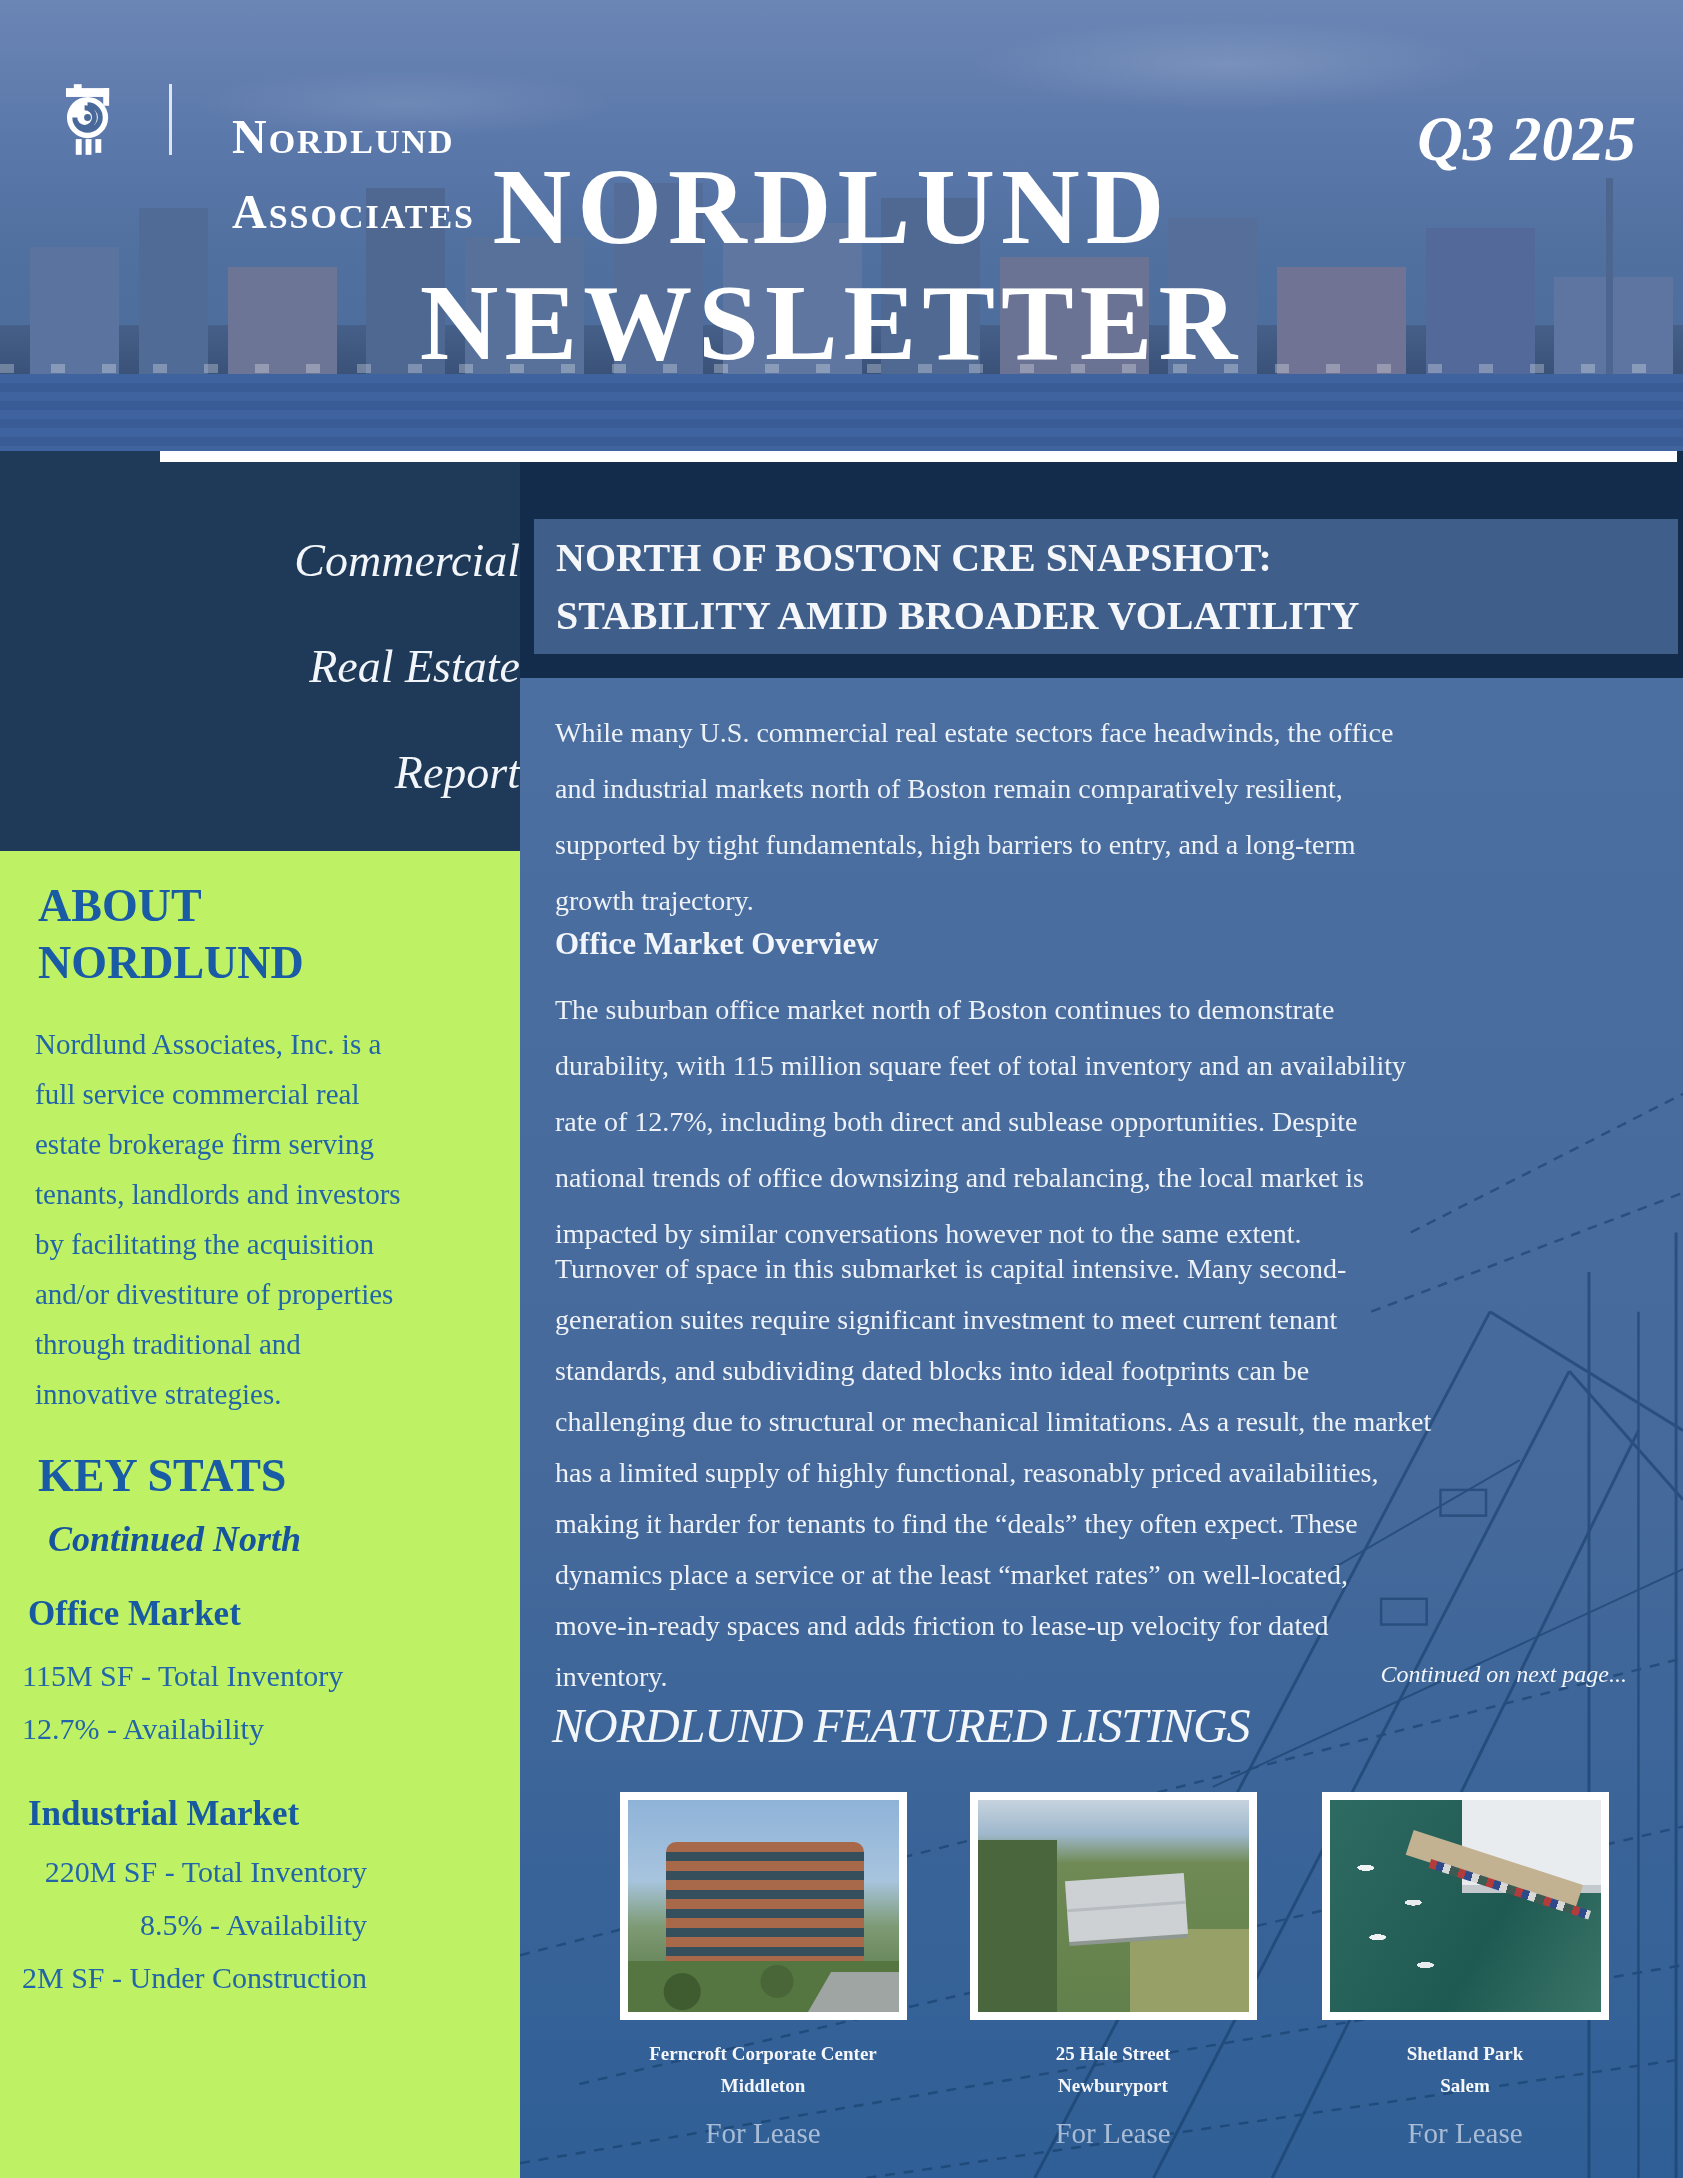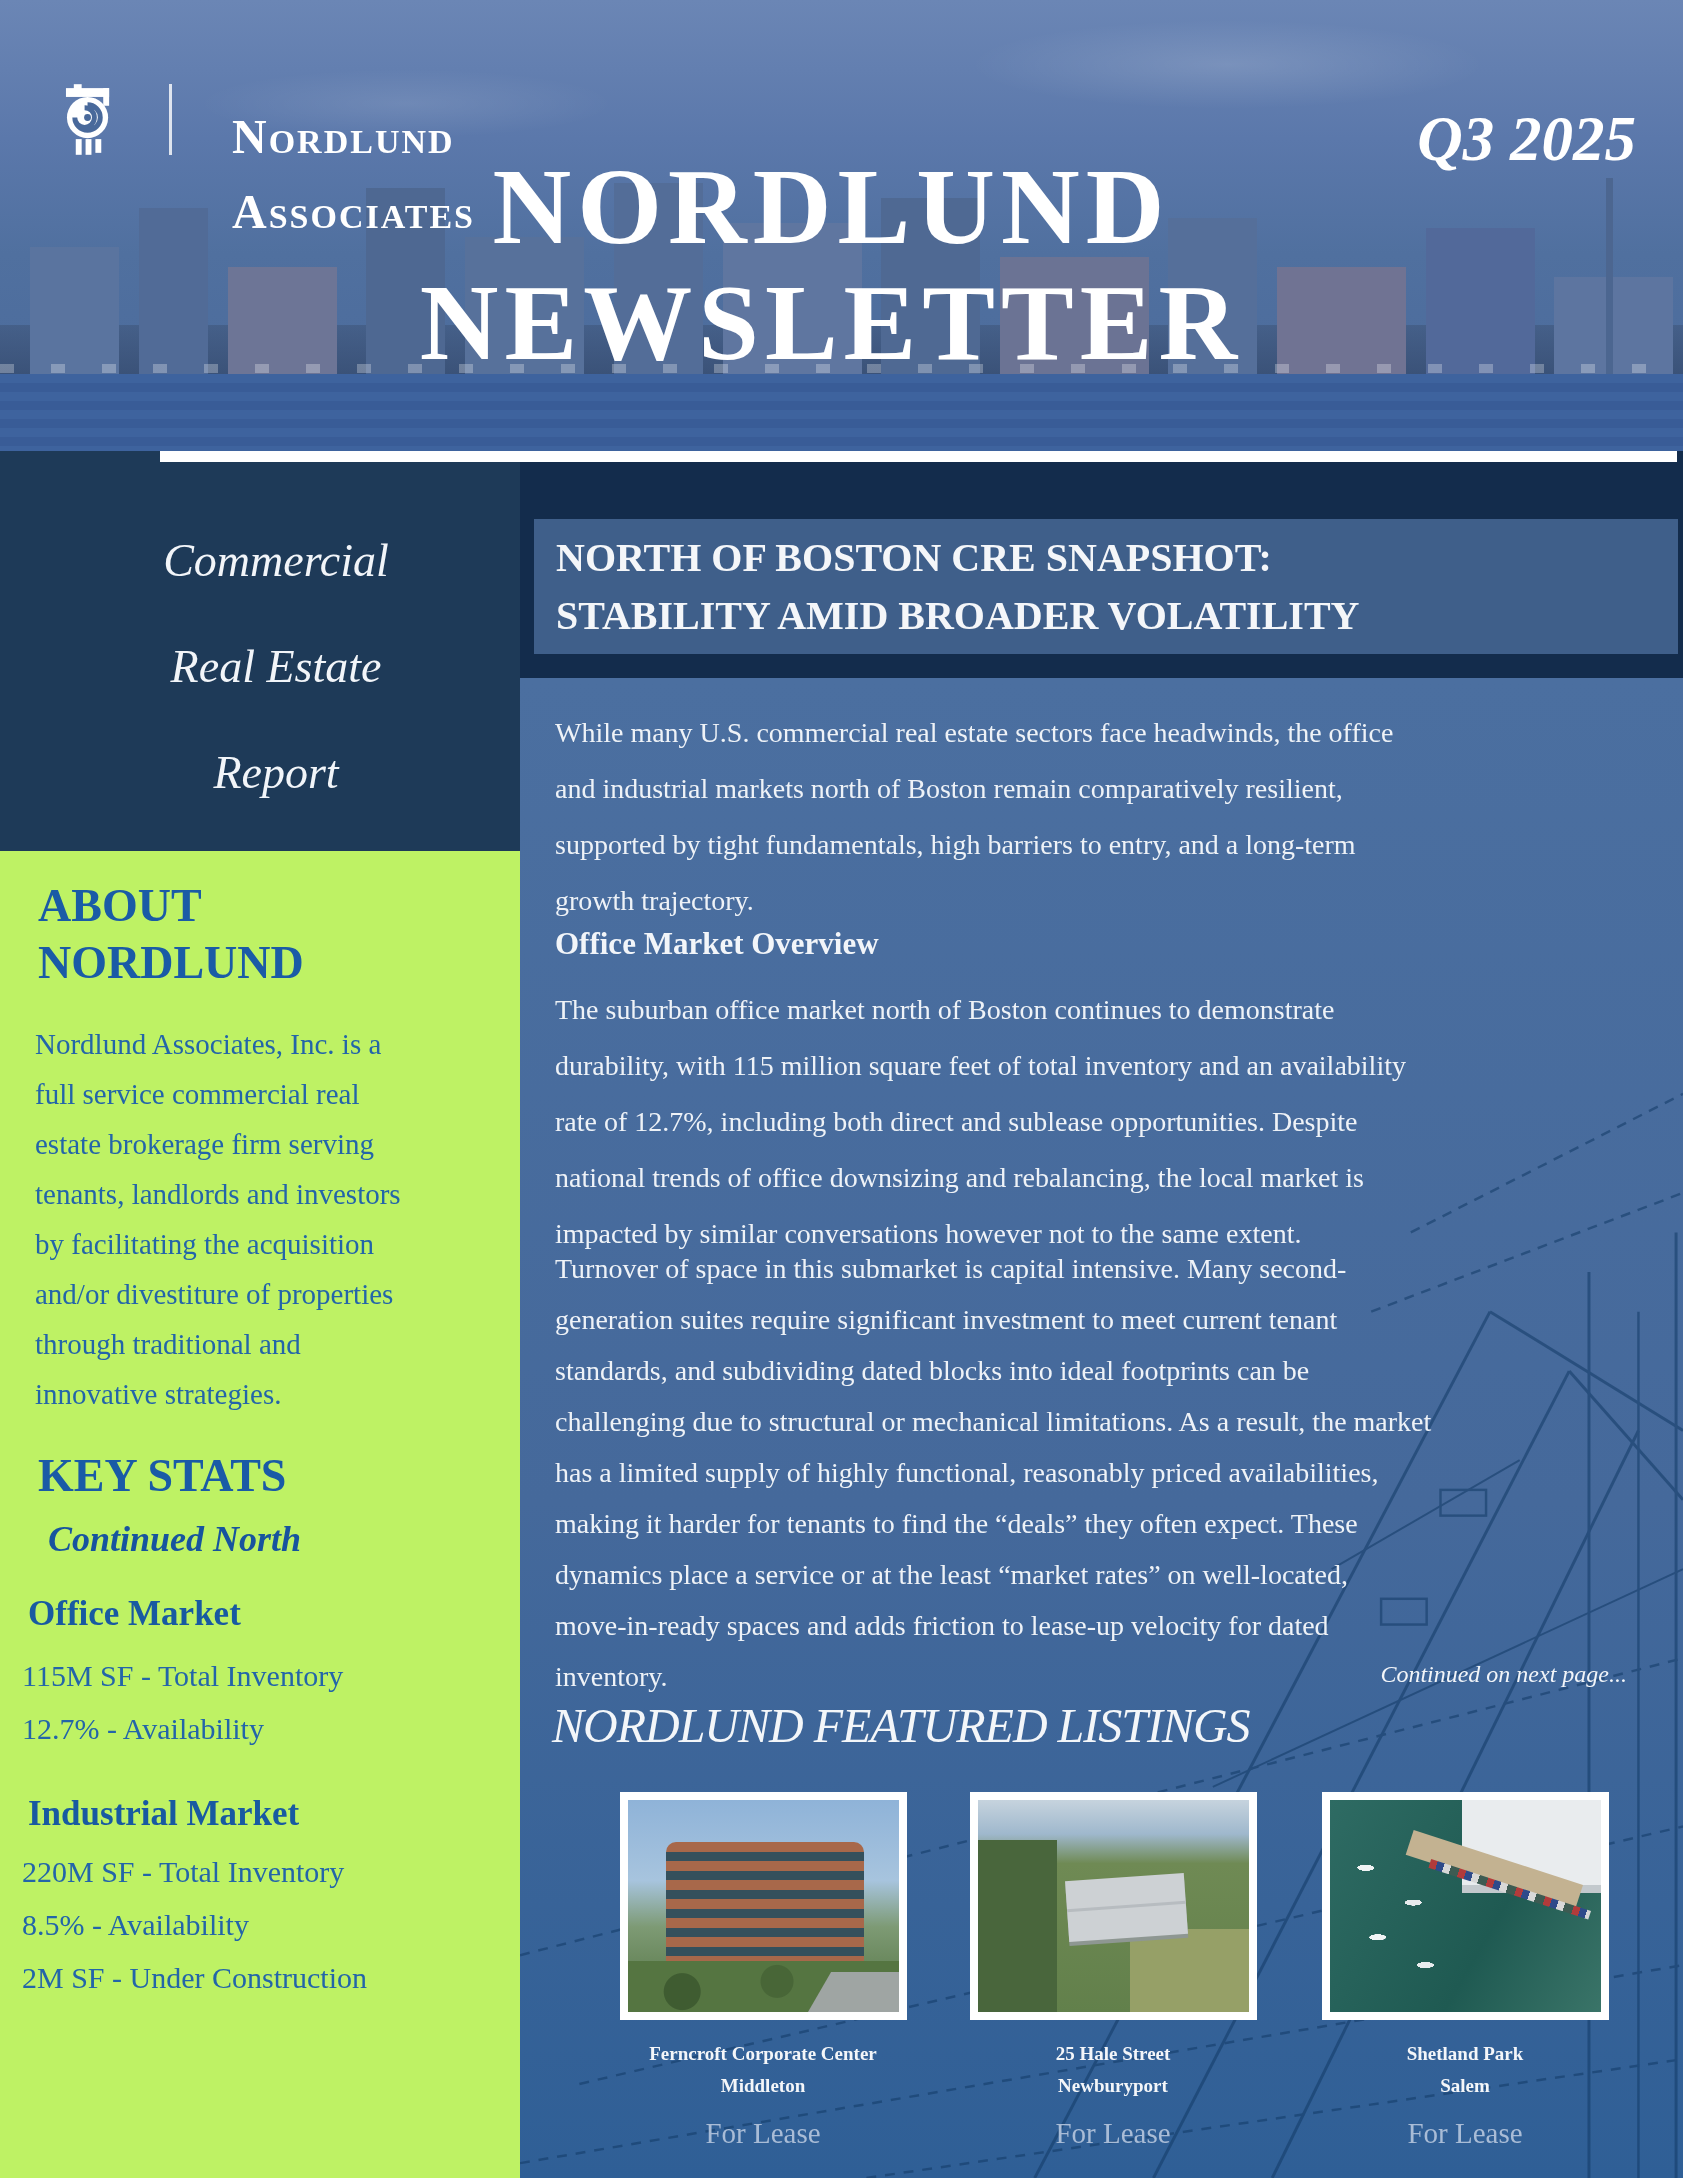--- a/index.html
+++ b/index.html
@@ -28,33 +28,33 @@
   .logo-text{position:absolute;left:232px;top:99px;color:#fff;
     font-variant-caps:small-caps;font-weight:600;font-size:48px;line-height:75px;letter-spacing:2px;}
   .q3{position:absolute;right:47px;top:103px;color:#fff;font-size:63px;font-weight:700;font-style:italic;}
   .masthead{position:absolute;left:0;right:20px;top:149px;text-align:center;color:#fff;
     font-size:109px;font-weight:700;line-height:116px;letter-spacing:6px;}
 
   .white-rule{position:absolute;left:160px;top:451px;width:1517px;height:11px;background:#ffffff;z-index:5;}
 
   
   .sidebar-box{position:absolute;left:0;top:451px;width:520px;height:400px;background:#1e3a58;}
-  .sidebar-box .rpt{position:absolute;left:0;top:57px;width:100%;text-align:center;color:#f2f5f9;
+  .sidebar-box .rpt{position:absolute;left:0;top:57px;width:100%;text-align:right;color:#f2f5f9;
     font-style:italic;font-size:46px;line-height:106px;padding-left:32px;}
   .leftcol{position:absolute;left:0;top:851px;width:520px;height:1327px;background:#bef264;}
   .about-h{position:absolute;left:38px;top:26px;font-weight:700;font-size:46px;line-height:57px;color:#1a5ba6;}
   .about-b{position:absolute;left:35px;top:168px;font-size:29px;line-height:50px;color:#2365a9;}
   .ks-h{position:absolute;left:38px;top:598px;font-weight:700;font-size:46px;color:#1a5ba6;}
   .ks-sub{position:absolute;left:48px;top:667px;font-weight:700;font-style:italic;font-size:36px;color:#17549e;}
   .stat-title-1{position:absolute;left:28px;top:743px;}
   .stat-title-2{position:absolute;left:28px;top:943px;}
   .stat-title{font-weight:700;font-size:35px;color:#185aa1;}
   .stat-rows{position:absolute;left:22px;font-size:30px;line-height:53px;color:#2365a9;white-space:pre;}
   .rows-office{top:798px;}
-  .rows-industrial{top:994px;}
+  .rows-industrial{top:994px;text-align:right;}
 
   
   .main{position:absolute;left:520px;top:451px;width:1163px;height:1727px;background:#132c4c;padding-left:40px;}
   .headline-box{position:absolute;left:14px;top:68px;width:1144px;height:135px;background:#3f5f8a;
     color:#f4f6f9;font-weight:700;font-size:40px;line-height:58px;padding:10px 0 0 22px;}
   .panel{position:absolute;left:0;top:227px;width:1163px;height:1500px;
     background:linear-gradient(180deg,#4b6fa0 0%,#45699b 55%,#2f5f96 100%);}
   .blueprint{position:absolute;left:0;top:0;width:1163px;height:1500px;pointer-events:none;opacity:.55;}
   .bodyline{white-space:nowrap;}
   .p1{position:absolute;left:35px;top:27px;font-size:28px;line-height:56px;color:#eef2f7;z-index:2;}

